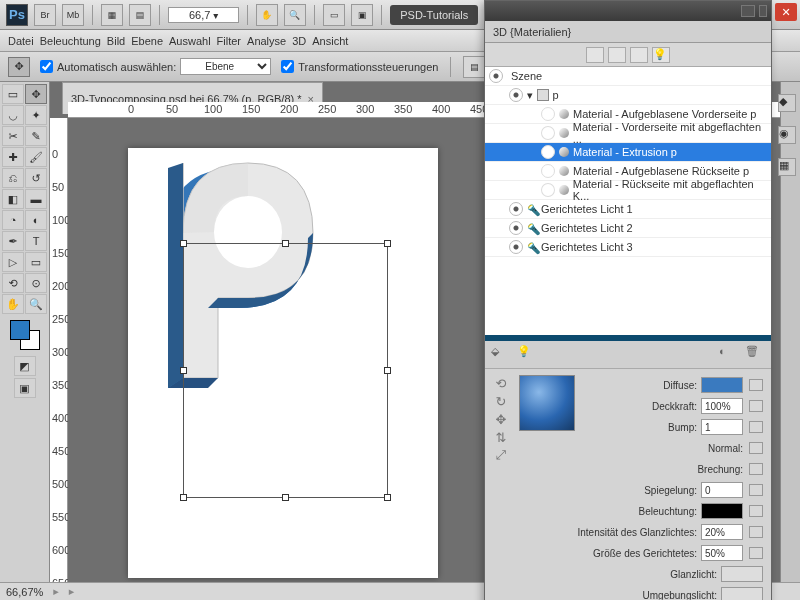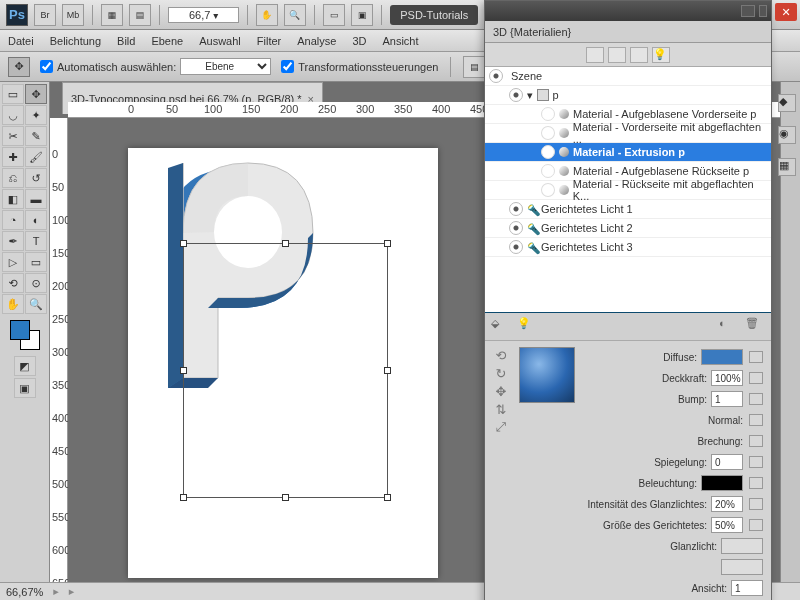--- a/index.html
+++ b/index.html
@@ -3,21 +3,21 @@
 <meta charset="utf-8">
 <style>
 *{box-sizing:border-box;margin:0;padding:0;font-family:Tahoma,Arial,sans-serif;font-size:11px;color:#333}
 body{background:#adadad;width:800px;height:600px;overflow:hidden;position:relative}
 .topbar{height:30px;background:linear-gradient(#e6e6e6,#c8c8c8);border-bottom:1px solid #888;display:flex;align-items:center;padding:0 6px;gap:6px}
 .ps-logo{width:22px;height:22px;background:#1a2a3a;color:#6db0e8;font-weight:bold;display:flex;align-items:center;justify-content:center;font-size:13px;border:1px solid #555}
 .sq-btn{width:22px;height:22px;background:#d8d8d8;border:1px solid #999;display:flex;align-items:center;justify-content:center;font-size:9px}
 .sep{width:1px;height:20px;background:#999;margin:0 2px}
 .top-sel{border:1px solid #999;background:#fff;padding:1px 20px;font-size:10px}
 .tab-btn{background:#444;color:#ddd;padding:4px 10px;border-radius:3px;font-size:11px}
-.menubar{height:22px;background:linear-gradient(#e6e6e6,#d0d0d0);display:flex;align-items:center;padding:0 8px;gap:16px;border-bottom:1px solid #999}
+.menubar{height:22px;background:linear-gradient(#e6e6e6,#d0d0d0);display:flex;align-items:center;padding:0 8px;gap:6px;border-bottom:1px solid #999}
 .menubar span{cursor:default}
 .optbar{height:30px;background:linear-gradient(#dcdcdc,#c4c4c4);display:flex;align-items:center;padding:0 8px;gap:10px;border-bottom:1px solid #888}
 .chk{display:flex;align-items:center;gap:4px}
 .chk input{margin:0}
 .main{position:absolute;top:82px;left:0;right:0;bottom:18px;display:flex}
 .tools{width:50px;background:#d0d0d0;border-right:1px solid #888;display:flex;flex-direction:column;align-items:center;padding-top:2px;gap:0}
 .tools-grid{display:grid;grid-template-columns:22px 22px;gap:1px}
 .tool{width:22px;height:20px;background:#d4d4d4;border:1px solid #bbb;display:flex;align-items:center;justify-content:center;font-size:11px;cursor:pointer}
 .tool.sel{background:#b8b8b8;border:1px solid #777}
 .fgbg{width:30px;height:30px;position:relative;margin-top:6px}
@@ -39,38 +39,38 @@
 .h-sw{bottom:-4px;left:-4px}.h-s{bottom:-4px;left:calc(50% - 4px)}.h-se{bottom:-4px;right:-4px}
 .p3d{position:absolute;top:10px;left:10px;width:185px;height:235px}
 .right-dock{width:20px;background:#c4c4c4;border-left:1px solid #888}
 .panel{position:absolute;top:0;right:28px;width:288px;background:#d0d0d0;border:1px solid #666;box-shadow:-2px 2px 8px rgba(0,0,0,.3);z-index:10}
 .panel-hdr{height:20px;background:linear-gradient(#585858,#3a3a3a);display:flex;align-items:center;justify-content:flex-end;padding:0 4px;gap:4px}
 .panel-hdr .i{width:14px;height:12px;background:#555;border:1px solid #777}
 .panel-close{position:absolute;top:2px;right:-26px;width:22px;height:18px;background:#d04030;color:#fff;display:flex;align-items:center;justify-content:center;border-radius:2px;font-size:11px}
 .panel-tab{height:22px;background:#d0d0d0;display:flex;align-items:center;padding:0 8px;border-bottom:1px solid #999;font-size:11px}
 .panel-tools{height:24px;display:flex;align-items:center;justify-content:center;gap:4px;background:#d8d8d8;border-bottom:1px solid #aaa}
 .panel-tools .pt{width:18px;height:16px;border:1px solid #aaa;background:#e4e4e4}
-.scene-list{background:#fff;height:246px;overflow:auto;border-bottom:1px solid #0c4a6e;position:relative}
+.scene-list{background:#fff;height:274px;overflow:auto;border-bottom:6px solid #0c4a6e;position:relative}
 .scene-row{display:flex;align-items:center;height:19px;border-bottom:1px solid #eee;padding-left:4px;gap:4px;font-size:10px}
 .scene-row.sel{background:#2a7de0;color:#fff}
 .eye{width:14px;height:14px;border:1px solid #bbb;border-radius:50%;background:radial-gradient(circle,#555 2px,#fff 3px)}
 .eye.off{background:#fff;border:1px solid #ddd}
 .indent1{padding-left:24px}.indent2{padding-left:56px}
 .cube-ico{width:12px;height:12px;background:#ddd;border:1px solid #888}
 .sphere-ico{width:10px;height:10px;background:linear-gradient(135deg,#fff,#888);border-radius:50%}
 .light-ico{width:10px;height:10px}
 .mat-icons{height:28px;background:#d0d0d0;display:flex;align-items:center;padding:0 6px;gap:6px;border-bottom:1px solid #aaa}
 .mat-icons .mi{width:20px;height:20px;color:#666}
 .mat-props{background:#d4d4d4;padding:6px 8px 10px;position:relative}
 .mat-preview{width:56px;height:56px;background:radial-gradient(circle at 35% 30%,#8ab8e8,#2a66b0 55%,#163a66);border:1px solid #888;position:absolute;top:6px;left:34px}
 .mat-side-icons{position:absolute;top:6px;left:6px;display:flex;flex-direction:column;gap:2px}
 .mat-side-icons div{width:20px;height:16px;color:#777;font-size:13px;display:flex;align-items:center;justify-content:center}
 .prop-row{display:flex;align-items:center;justify-content:flex-end;gap:4px;height:20px;margin-bottom:1px}
 .prop-row label{font-size:10px;text-align:right;flex:1}
-.prop-val{width:32px;height:16px;background:#fff;border:1px solid #999;font-size:10px;padding:0 3px;display:flex;align-items:center}
+.prop-val{width:42px;height:16px;background:#fff;border:1px solid #999;font-size:10px;padding:0 3px;display:flex;align-items:center}
 .swatch{width:42px;height:16px;border:1px solid #999}
 .folder-ico{width:14px;height:12px;background:#d8d8d8;border:1px solid #999;margin-left:2px}
 .spacer-left{width:98px}
 .status{position:absolute;bottom:0;left:0;right:0;height:18px;background:#d8d8d8;border-top:1px solid #999;display:flex;align-items:center;padding:0 6px;gap:10px;font-size:10px}
 .mini-palette{position:absolute;right:2px;top:94px;width:22px;display:flex;flex-direction:column;gap:14px;align-items:center}
 .mini-palette div{width:18px;height:18px;background:#d0d0d0;border:1px solid #999}
 </style>
 </head>
 <body>
 
@@ -89,21 +89,21 @@
   <div class="sep"></div>
   <div class="sq-btn">▭</div>
   <div class="sq-btn">▣</div>
   <div class="sep"></div>
   <div class="tab-btn">PSD-Tutorials</div>
   <span style="font-weight:bold">Gru</span>
 </div>
 
 <div class="menubar">
   <span>Datei</span>
-  <span>Belichtung</span>
+  <span>Beleuchtung</span>
   <span>Bild</span>
   <span>Ebene</span>
   <span>Auswahl</span>
   <span>Filter</span>
   <span>Analyse</span>
   <span>3D</span>
   <span>Ansicht</span>
 </div>
 
 <div class="optbar">
@@ -253,21 +253,21 @@
         <span>Material - Aufgeblasene Vorderseite p</span>
       </div>
     <div class="scene-row indent2">
         <div class="eye off"></div>
         <div class="sphere-ico"></div>
         <span>Material - Vorderseite mit abgeflachten ...</span>
       </div>
     <div class="scene-row indent2 sel">
         <div class="eye off"></div>
         <div class="sphere-ico"></div>
-        <span style="color:#fff;font-weight:bold">Material - Extrusion p</span>
+        <span style="color:#fff;font-weight:normal">Material - Extrusion p</span>
       </div>
     <div class="scene-row indent2">
         <div class="eye off"></div>
         <div class="sphere-ico"></div>
         <span>Material - Aufgeblasene Rückseite p</span>
       </div>
     <div class="scene-row indent2">
         <div class="eye off"></div>
         <div class="sphere-ico"></div>
         <span>Material - Rückseite mit abgeflachten K...</span>
@@ -348,20 +348,21 @@
     <div class="prop-row">
         <label>Größe des Gerichtetes:</label>
         <div class="prop-val">50%</div>
         <div class="folder-ico"></div>
       </div>
     <div class="prop-row">
         <label>Glanzlicht:</label>
         <div class="swatch" style="background:#ddd"></div>
       </div>
     <div class="prop-row">
+        <label>Umgebungslicht:</label>
         <div class="swatch" style="background:#ddd"></div>
       </div>
     <div class="prop-row">
         <label>Ansicht:</label>
         <div class="prop-val">1</div>
       </div>
   </div>
 </div>
 
 <div class="status">

